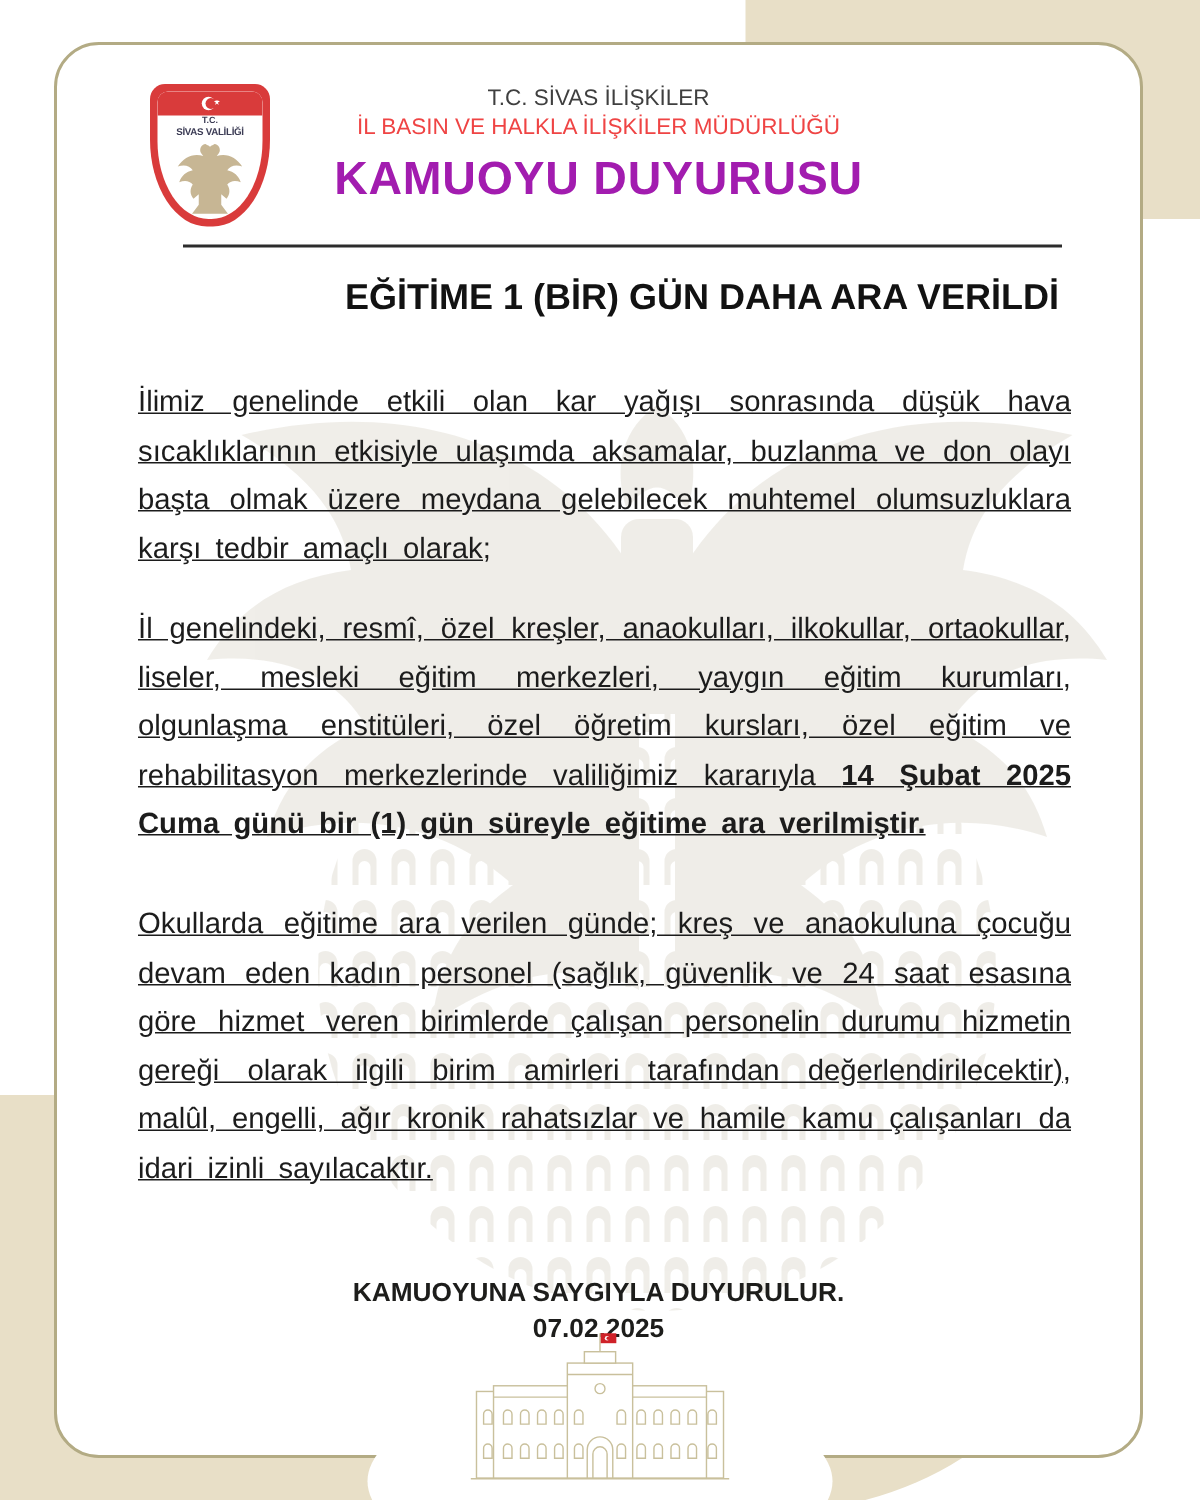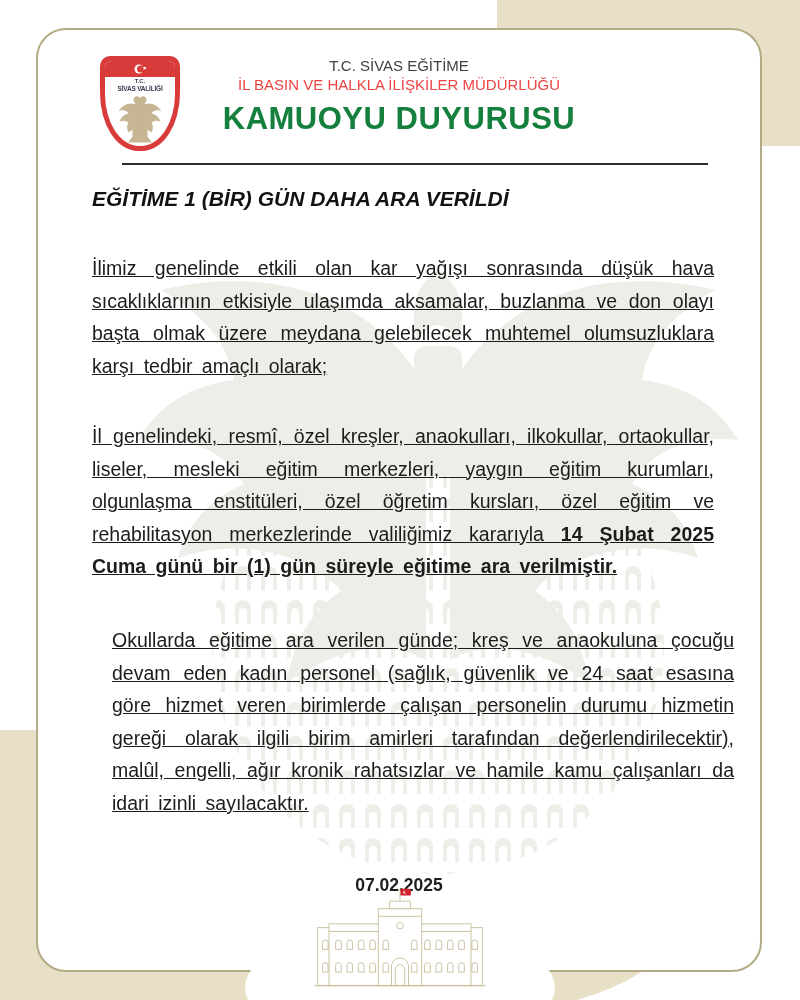--- a/index.html
+++ b/index.html
@@ -18,29 +18,29 @@
   .card-abs{position:absolute;left:54px;width:614px;}
 
   
   #watermark{position:absolute;left:88px;top:188px;width:624px;height:680px;z-index:1;
              pointer-events:none;}
 
   
   #org1{top:26px;text-align:center;font-size:15px;line-height:19px;color:#3f3f3f;z-index:2;}
   #org2{top:45px;text-align:center;font-size:15px;line-height:19px;color:#ef4444;z-index:2;}
   #banner{top:70px;text-align:center;font-size:31px;line-height:38px;font-weight:bold;
-          color:#15803d;letter-spacing:.5px;z-index:2;}
+          color:#a21caf;letter-spacing:.5px;z-index:2;}
   #divider{position:absolute;left:84px;top:133px;width:586px;border-top:2px solid #2c2c2c;z-index:2;}
-  #doc-title{top:154px;text-align:left;font-size:21px;line-height:30px;font-weight:bold;
-             color:#121212;z-index:2;font-style:italic;}
+  #doc-title{top:154px;text-align:right;font-size:24px;line-height:30px;font-weight:bold;
+             color:#121212;z-index:2;}
 
   
   .para{position:absolute;left:54px;width:622px;font-size:19.5px;line-height:32.5px;
         text-align:justify;word-spacing:4px;color:#1c1c1c;z-index:2;margin:0;text-decoration:underline;}
-  #p1{top:222px;} #p2{top:390px;} #p3{top:594px;margin-left:20px;}
+  #p1{top:222px;} #p2{top:373px;} #p3{top:570px;}
   .emph{font-weight:bold;}
 
   
   #closing{top:820px;text-align:center;font-size:17.5px;line-height:22px;font-weight:bold;z-index:2;}
   #datebox{top:844px;text-align:center;font-size:17.5px;line-height:22px;font-weight:bold;z-index:2;}
 
   
   #ground{position:absolute;left:245px;top:925px;width:310px;height:125px;border-radius:50%;
           background:#fff;z-index:2;}
   #building{position:absolute;left:305px;top:886px;width:190px;height:106px;z-index:3;}
@@ -74,30 +74,31 @@
       </defs>
       <g opacity="0.13">
         <path fill="#8a7d57" d="M292,122 c-10,-30 -2,-55 20,-70 c22,15 30,40 20,70 c-6,-10 -14,-15 -20,-15 c-6,0 -14,5 -20,15 z"></path>
         <rect x="288" y="128" width="48" height="130" rx="12" fill="#8a7d57"></rect>
         <path id="wing" fill="#8a7d57" d="M300,170 C250,80 150,45 35,72 C80,98 102,126 108,162 C62,168 32,188 12,222 C62,217 98,232 118,266 C82,282 62,306 52,340 C112,320 172,332 216,372 C182,396 166,426 162,464 C212,430 262,420 300,442 Z"></path>
         <use href="#wing" transform="translate(624,0) scale(-1,1)"></use>
         <circle cx="312" cy="430" r="226" fill="url(#wmpat)"></circle>
       </g>
     </svg>
 
-    <div class="card-abs" id="org1">T.C. SİVAS EĞİTİME</div>
+    <div class="card-abs" id="org1">T.C. SİVAS İLİŞKİLER</div>
     <div class="card-abs" id="org2">İL BASIN VE HALKLA İLİŞKİLER MÜDÜRLÜĞÜ</div>
     <div class="card-abs" id="banner">KAMUOYU DUYURUSU</div>
     <div id="divider"></div>
     <div class="card-abs" id="doc-title">EĞİTİME 1 (BİR) GÜN DAHA ARA VERİLDİ</div>
 
     <p class="para" id="p1">İlimiz genelinde etkili olan kar yağışı sonrasında düşük hava sıcaklıklarının etkisiyle ulaşımda aksamalar, buzlanma ve don olayı başta olmak üzere meydana gelebilecek muhtemel olumsuzluklara karşı tedbir amaçlı olarak;</p>
     <p class="para" id="p2"><span>İl genelindeki, resmî, özel kreşler, anaokulları, ilkokullar, ortaokullar, liseler, mesleki eğitim merkezleri, yaygın eğitim kurumları, olgunlaşma enstitüleri, özel öğretim kursları, özel eğitim ve rehabilitasyon merkezlerinde valiliğimiz kararıyla </span><span class="emph">14 Şubat 2025 Cuma günü bir (1) gün süreyle eğitime ara verilmiştir.</span></p>
     <p class="para" id="p3">Okullarda eğitime ara verilen günde; kreş ve anaokuluna çocuğu devam eden kadın personel (sağlık, güvenlik ve 24 saat esasına göre hizmet veren birimlerde çalışan personelin durumu hizmetin gereği olarak ilgili birim amirleri tarafından değerlendirilecektir), malûl, engelli, ağır kronik rahatsızlar ve hamile kamu çalışanları da idari izinli sayılacaktır.</p>
 
+    <div class="card-abs" id="closing">KAMUOYUNA SAYGIYLA DUYURULUR.</div>
     <div class="card-abs" id="datebox">07.02.2025</div>
   </div>
 
   <div id="ground"></div>
   <svg id="building" viewBox="0 0 190 112">
     <defs>
       <symbol id="bwin" viewBox="0 0 8 14">
         <path d="M1,13 V6 a3,3 0 0 1 6,0 V13 Z" fill="none" stroke="#c9c09c" stroke-width="1"></path>
       </symbol>
     </defs>

